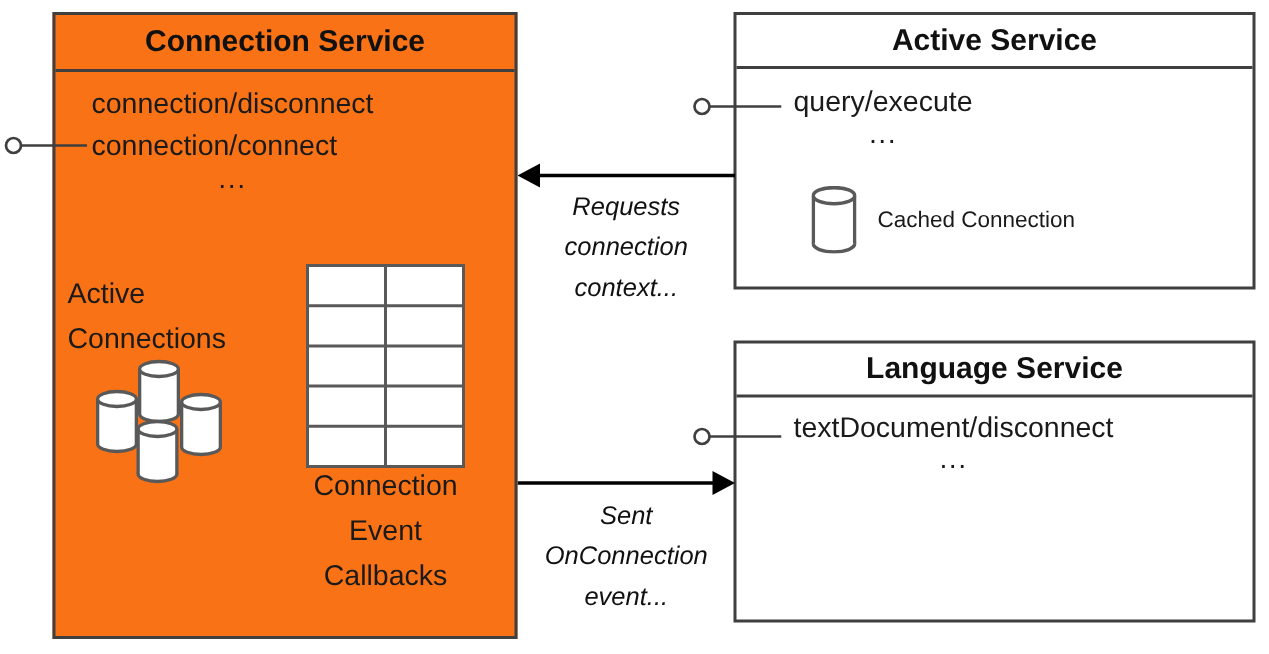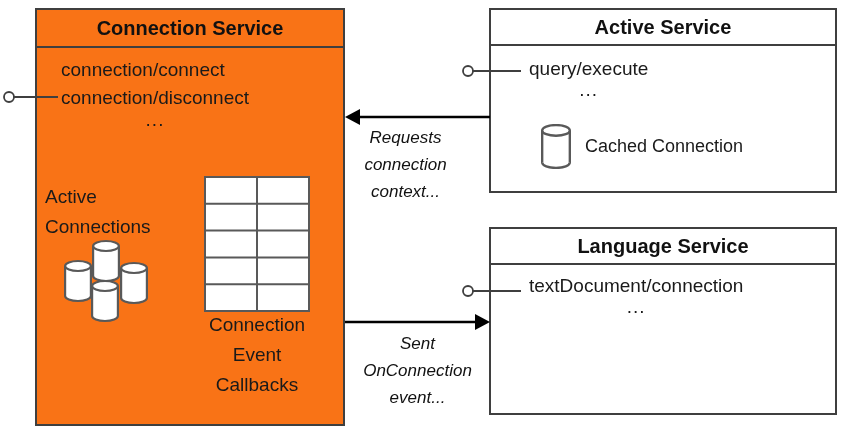--- a/index.html
+++ b/index.html
@@ -17,23 +17,23 @@
   .conn-methods { left:24px; top:46px; }
   .qs-methods { left:38px; top:46px; line-height:26px; }
   .ls-methods { left:38px; top:44px; line-height:26px; }
   .method-ellipsis { text-align:center; line-height:16px; font-size:19px; letter-spacing:1px; }
   .preline { white-space:pre-line; }
   .active-label { position:absolute; left:8px; top:172px; width:155px; font-size:19px; line-height:30px; }
   .callbacks-label { position:absolute; left:150px; top:300px; width:140px; text-align:center; font-size:19px; line-height:30px; }
   .cache-row { position:absolute; display:flex; align-items:center; gap:14px; }
   .qs-cache { left:50px; top:114px; }
   .ls-cache { left:52px; top:110px; }
-  .cache-label { font-size:18px; text-align:right; line-height:27px; }
+  .cache-label { font-size:15px; text-align:right; line-height:27px; }
   .arrow-label { position:absolute; width:125px; text-align:center; font-style:italic; font-size:17px; line-height:27px; color:#111; }
-  .requests-label { left:343px; top:124px; }
+  .requests-label { left:355px; top:124px; }
   .sent-label { left:355px; top:330px; }
 </style>
 </head>
 <body>
 
 <div class="canvas">
 
   <svg width="0" height="0" style="position:absolute" aria-hidden="true">
     <defs>
       <g id="cyl">
@@ -42,22 +42,22 @@
         <line x1="1.1" y1="6" x2="1.1" y2="36" stroke="#595959" stroke-width="2.2"></line>
         <line x1="26.9" y1="6" x2="26.9" y2="36" stroke="#595959" stroke-width="2.2"></line>
         <ellipse cx="14" cy="6" rx="12.9" ry="5" fill="#ffffff" stroke="#595959" stroke-width="2.2"></ellipse>
       </g>
     </defs>
   </svg>
 
   <div class="service-box connection-box">
     <div class="box-header">Connection Service</div>
     <div class="methods conn-methods">
+      <div>connection/disconnect</div>
       <div>connection/connect</div>
-      <div>connection/disconnect</div>
       <div class="method-ellipsis">...</div>
     </div>
     <div class="active-label preline">Active
 Connections</div>
     <svg class="abs" style="left:26px;top:228px" width="88" height="86" viewBox="0 0 88 86">
       <use href="#cyl" transform="translate(29,2)"></use>
       <use href="#cyl" transform="translate(1,22)"></use>
       <use href="#cyl" transform="translate(57,24)"></use>
       <use href="#cyl" transform="translate(28,42)"></use>
     </svg>
@@ -84,21 +84,21 @@
       <svg width="30" height="45" viewBox="0 0 28 42">
           <use href="#cyl"></use>
         </svg>
       <div class="cache-label">Cached Connection</div>
     </div>
   </div>
 
   <div class="service-box language-box">
     <div class="box-header">Language Service</div>
     <div class="methods ls-methods">
-      <div>textDocument/connection</div>
+      <div>textDocument/disconnect</div>
       <div class="method-ellipsis">...</div>
     </div>
   </div>
 
   <svg class="abs" style="left:2px;top:90px" width="56" height="14">
     <line x1="12" y1="7" x2="56" y2="7" stroke="#3f3f3f" stroke-width="1.8"></line>
     <circle cx="7" cy="7" r="5" fill="#ffffff" stroke="#3f3f3f" stroke-width="1.8"></circle>
   </svg>
   <svg class="abs" style="left:461px;top:64px" width="60" height="14">
     <line x1="12" y1="7" x2="60" y2="7" stroke="#3f3f3f" stroke-width="1.8"></line>

